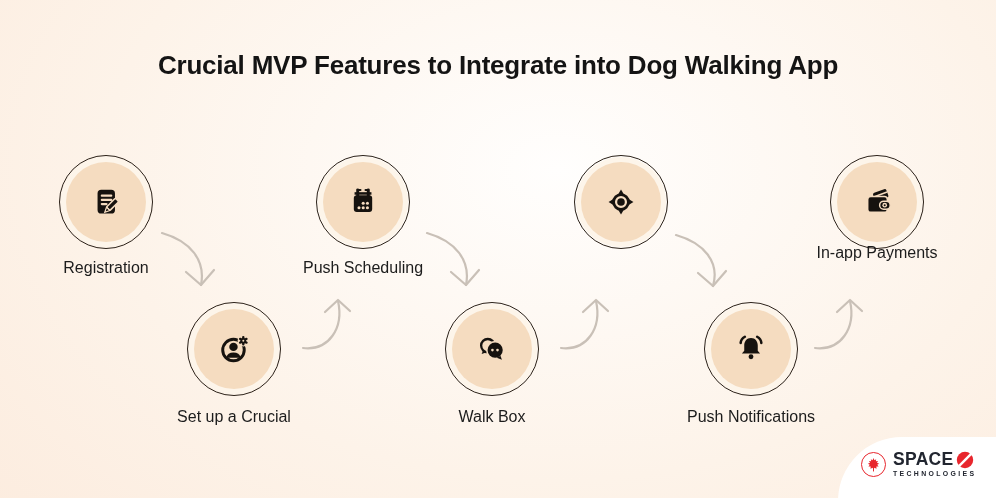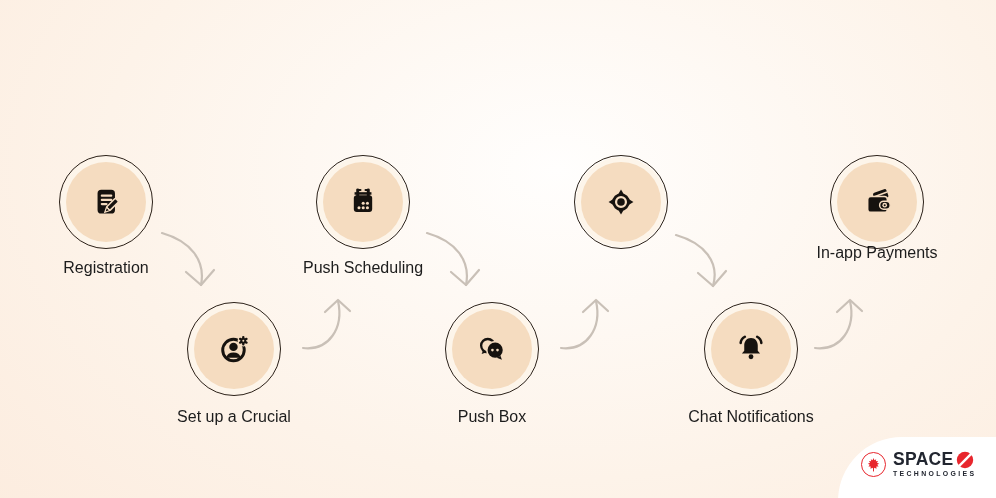--- a/index.html
+++ b/index.html
@@ -52,20 +52,21 @@
   .logo-row{display:flex; align-items:center; gap:2px;}
   .brand{font-size:17.5px; font-weight:800; letter-spacing:0.3px; color:var(--logo-dark,#222630);}
   .subtitle{font-size:6.9px; font-weight:600; letter-spacing:2.35px; color:var(--logo-dark,#222630); margin-top:2px;}
   .sr{position:absolute; width:1px; height:1px; overflow:hidden; clip:rect(0 0 0 0); white-space:nowrap;}
 </style>
 </head>
 <body>
 
 <div class="canvas">
 
+  <h1 class="title">Crucial MVP Features to Integrate into Dog Walking App</h1>
 
   <svg class="arrows" width="996" height="498" viewBox="0 0 996 498">
     <g>
       <path class="arrow-line" d="M162,233 C190,241 206,260 201,285"></path>
       <path class="arrow-head" d="M186,272 L201,285 L214,270"></path>
     </g>
     <g>
       <path class="arrow-line" d="M303,348 C329,351 344,328 338,301"></path>
       <path class="arrow-head" d="M325,312 L338,300 L350,311"></path>
     </g>
@@ -147,21 +148,21 @@
         <circle cx="14" cy="14.8" r="6.3" fill="none" stroke="#16120e" stroke-width="2.2"></circle>
         <path d="M9.6 19.2 L8.2 22.8 L12.4 21.2 Z" fill="#16120e"></path>
         <circle cx="21" cy="19" r="8.7" fill="#f5dcc0"></circle>
         <circle cx="21" cy="19" r="7.2" fill="#16120e"></circle>
         <path d="M26 24.3 L27.4 28.2 L22.5 26.3 Z" fill="#16120e"></path>
         <circle cx="18.4" cy="19" r="1.25" fill="#f5dcc0"></circle>
         <circle cx="23.2" cy="19" r="1.25" fill="#f5dcc0"></circle>
       </svg>
     </div>
   </div>
-  <div class="feature-label" style="left:382px;top:408px">Push Box</div>
+  <div class="feature-label" style="left:382px;top:408px">Walk Box</div>
 
   <div class="node" style="left:574px;top:155px">
     <div class="disc">
       <svg width="38" height="38" viewBox="0 0 36 36">
         <circle cx="18" cy="18" r="7" fill="none" stroke="#16120e" stroke-width="2.6"></circle>
         <circle cx="18" cy="18" r="3.6" fill="#16120e"></circle>
         <path d="M18 6.2 L15.2 10.8 L20.8 10.8 Z" fill="#16120e"></path>
         <path d="M18 29.8 L15.2 25.2 L20.8 25.2 Z" fill="#16120e"></path>
         <path d="M6.2 18 L10.8 15.2 L10.8 20.8 Z" fill="#16120e"></path>
         <path d="M29.8 18 L25.2 15.2 L25.2 20.8 Z" fill="#16120e"></path>
@@ -172,21 +173,21 @@
   <div class="node" style="left:704px;top:302px">
     <div class="disc">
       <svg width="38" height="38" viewBox="0 0 36 36">
         <path d="M18 7.6 C13.8 7.6 11.6 10.9 11.6 14.8 L11.6 19.6 L9.4 22.3 L26.6 22.3 L24.4 19.6 L24.4 14.8 C24.4 10.9 22.2 7.6 18 7.6 Z" fill="#16120e"></path>
         <circle cx="18" cy="25.3" r="2.3" fill="#16120e"></circle>
         <path d="M8.2 12.2 C8.4 9.6 10 7.6 12.2 6.4" stroke="#16120e" stroke-width="2.4" fill="none" stroke-linecap="round"></path>
         <path d="M27.8 12.2 C27.6 9.6 26 7.6 23.8 6.4" stroke="#16120e" stroke-width="2.4" fill="none" stroke-linecap="round"></path>
       </svg>
     </div>
   </div>
-  <div class="feature-label" style="left:641px;top:408px">Chat Notifications</div>
+  <div class="feature-label" style="left:641px;top:408px">Push Notifications</div>
 
   <div class="node" style="left:830px;top:155px">
     <div class="disc">
       <svg width="38" height="38" viewBox="0 0 36 36">
         <g transform="rotate(-20 21 11)">
           <rect x="14.5" y="7.5" width="13.5" height="8.5" rx="1.8" fill="#16120e"></rect>
           <line x1="14.5" y1="11" x2="28" y2="11" stroke="#f5dcc0" stroke-width="1.5"></line>
         </g>
         <rect x="9.2" y="12.8" width="18.6" height="15" rx="2.8" fill="#16120e" stroke="#f5dcc0" stroke-width="1.4"></rect>
         <rect x="20.5" y="17.2" width="10" height="7.6" rx="3.8" fill="#16120e" stroke="#f5dcc0" stroke-width="1.4"></rect>

